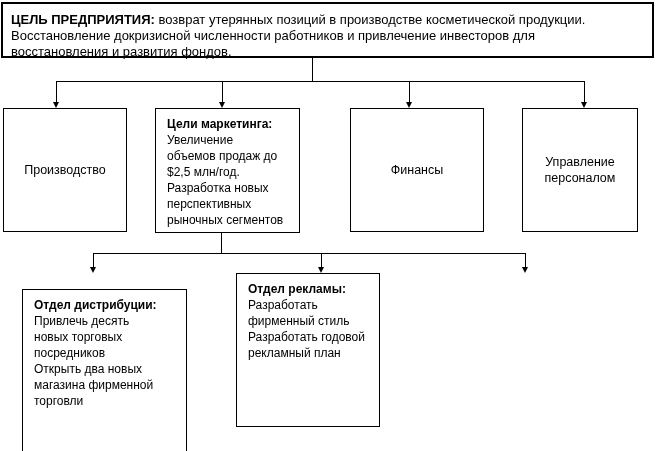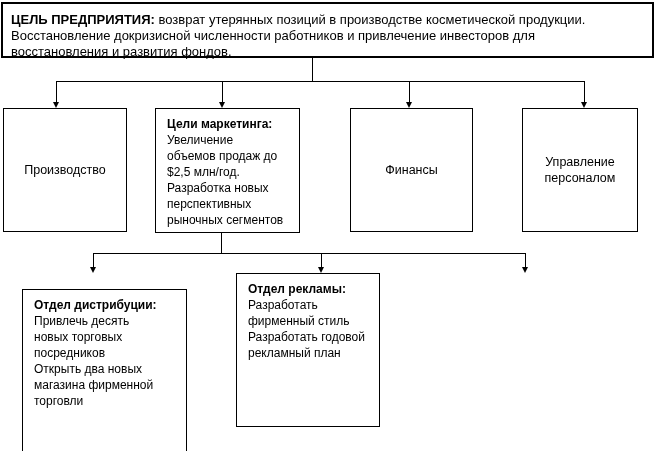--- a/index.html
+++ b/index.html
@@ -83,21 +83,21 @@
   <div class="box box--list" style="left:155px; top:108px; width:145px; height:125px;">
     <div class="bold nowrap">Цели маркетинга:</div>
     <div class="pre">Увеличение
 объемов продаж до
 $2,5 млн/год.
 Разработка новых
 перспективных
 рыночных сегментов</div>
   </div>
 
-  <div class="box box--center" style="left:350px; top:108px; width:123px; height:124px;">
+  <div class="box box--center" style="left:350px; top:108px; width:134px; height:124px;">
     <span class="pre">Финансы</span>
   </div>
 
   <div class="box box--center" style="left:522px; top:108px; width:116px; height:124px;">
     <span class="pre">Управление
 персоналом</span>
   </div>
 
   <div class="vline" style="left:221px; top:233px; height:20px;"></div>
   <div class="hline" style="left:93px; top:253px; width:433px;"></div>

